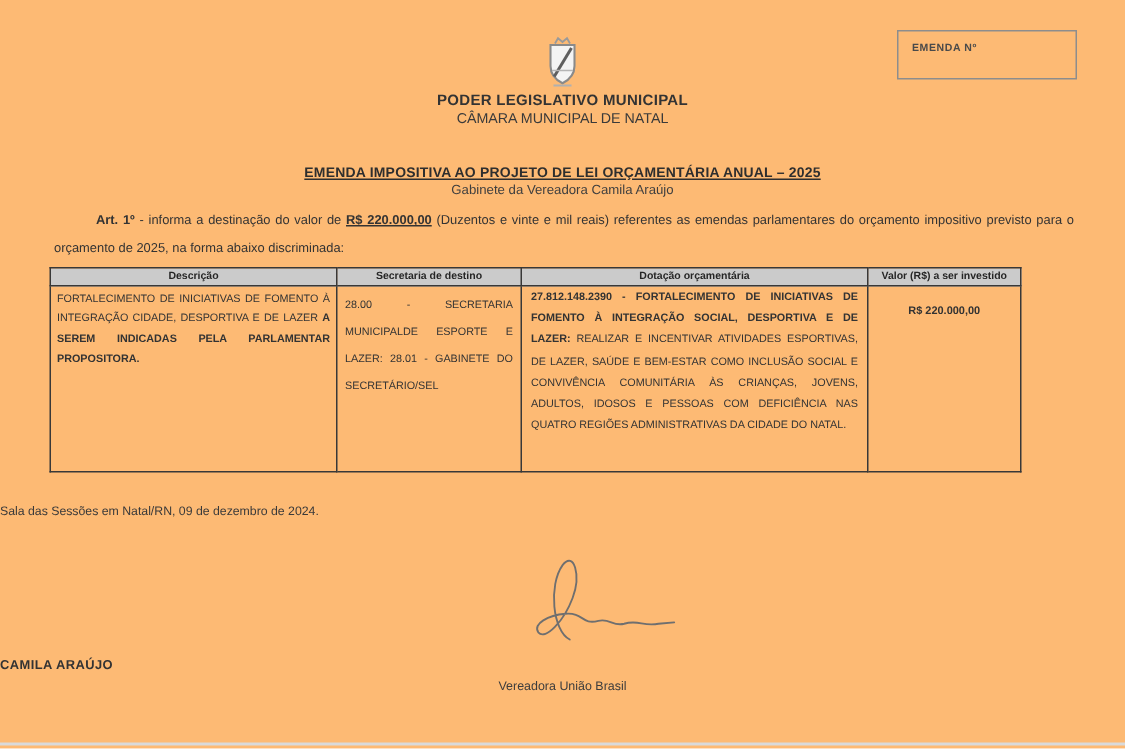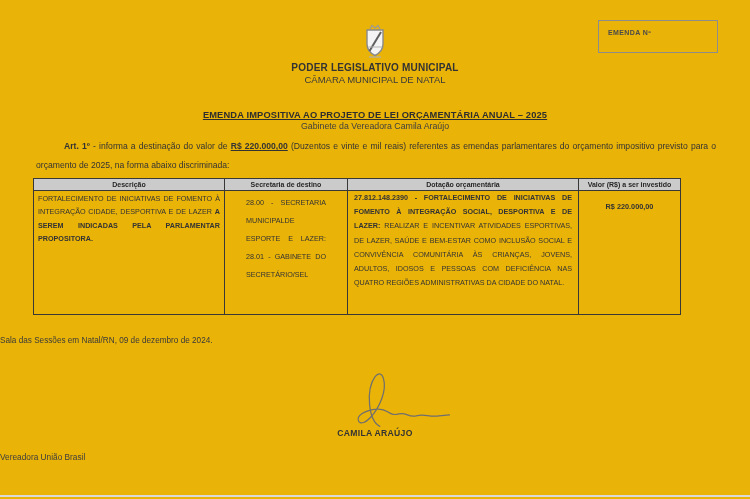--- a/index.html
+++ b/index.html
@@ -1,19 +1,19 @@
 <!DOCTYPE html>
 <html><head>
 <meta charset="utf-8">
 <style>
   html,body{margin:0;padding:0;background:#ffffff;}
   .page{
     position:relative;
     width:750px;height:499px;
-    background:#eab308;
+    background:#fdba74;
     font-family:"Liberation Sans","DejaVu Sans",sans-serif;
     color:#2f2f2f;
     overflow:hidden;
   }
   
   .emenda-box{
     position:absolute;left:598px;top:20px;width:120px;height:33px;
     border:1.4px solid #8d8d8d;box-sizing:border-box;
   }
   .emenda-box span{
@@ -46,28 +46,28 @@
     background:#cbcbcb;border:1px solid #383838;
     font-size:7px;font-weight:bold;text-align:center;
     padding:2px 1px;color:#262626;
   }
   .emenda-table td{
     border:1px solid #383838;vertical-align:top;
     font-size:7.2px;color:#333;padding:2px 4px;height:124px;
     box-sizing:border-box;
   }
   td.c1{line-height:13.3px;text-align:justify;padding:1px 4px;}
-  td.c2{line-height:18px;text-align:justify;padding:3px 21px;}
+  td.c2{line-height:18px;text-align:justify;padding:3px 5px;}
   td.c3{line-height:14.2px;text-align:justify;padding:0 6px;}
   td.c4{text-align:center;font-weight:bold;padding-top:11px;font-size:7.3px;}
   
   .sala{position:absolute;left:0;top:336px;width:100%;font-size:8.2px;color:#3a3a3a;}
   .signature{position:absolute;left:338px;top:371px;width:118px;height:62px;}
-  .signer{position:absolute;left:0;top:428px;width:100%;text-align:center;font-size:8.6px;font-weight:600;letter-spacing:.3px;color:#333;}
-  .role{position:absolute;left:0;top:452px;width:100%;font-size:8.3px;color:#3d3d3d;}
+  .signer{position:absolute;left:0;top:438px;width:100%;font-size:8.6px;font-weight:600;letter-spacing:.3px;color:#333;}
+  .role{position:absolute;left:0;top:452px;width:100%;text-align:center;font-size:8.3px;color:#3d3d3d;}
   .page-edge{position:absolute;left:0;bottom:2px;width:100%;height:2px;background:#dadada;}
 </style>
 </head>
 <body>
 
 <div class="page">
 
   <div class="emenda-box">
     <span>EMENDA Nº</span>
   </div>

